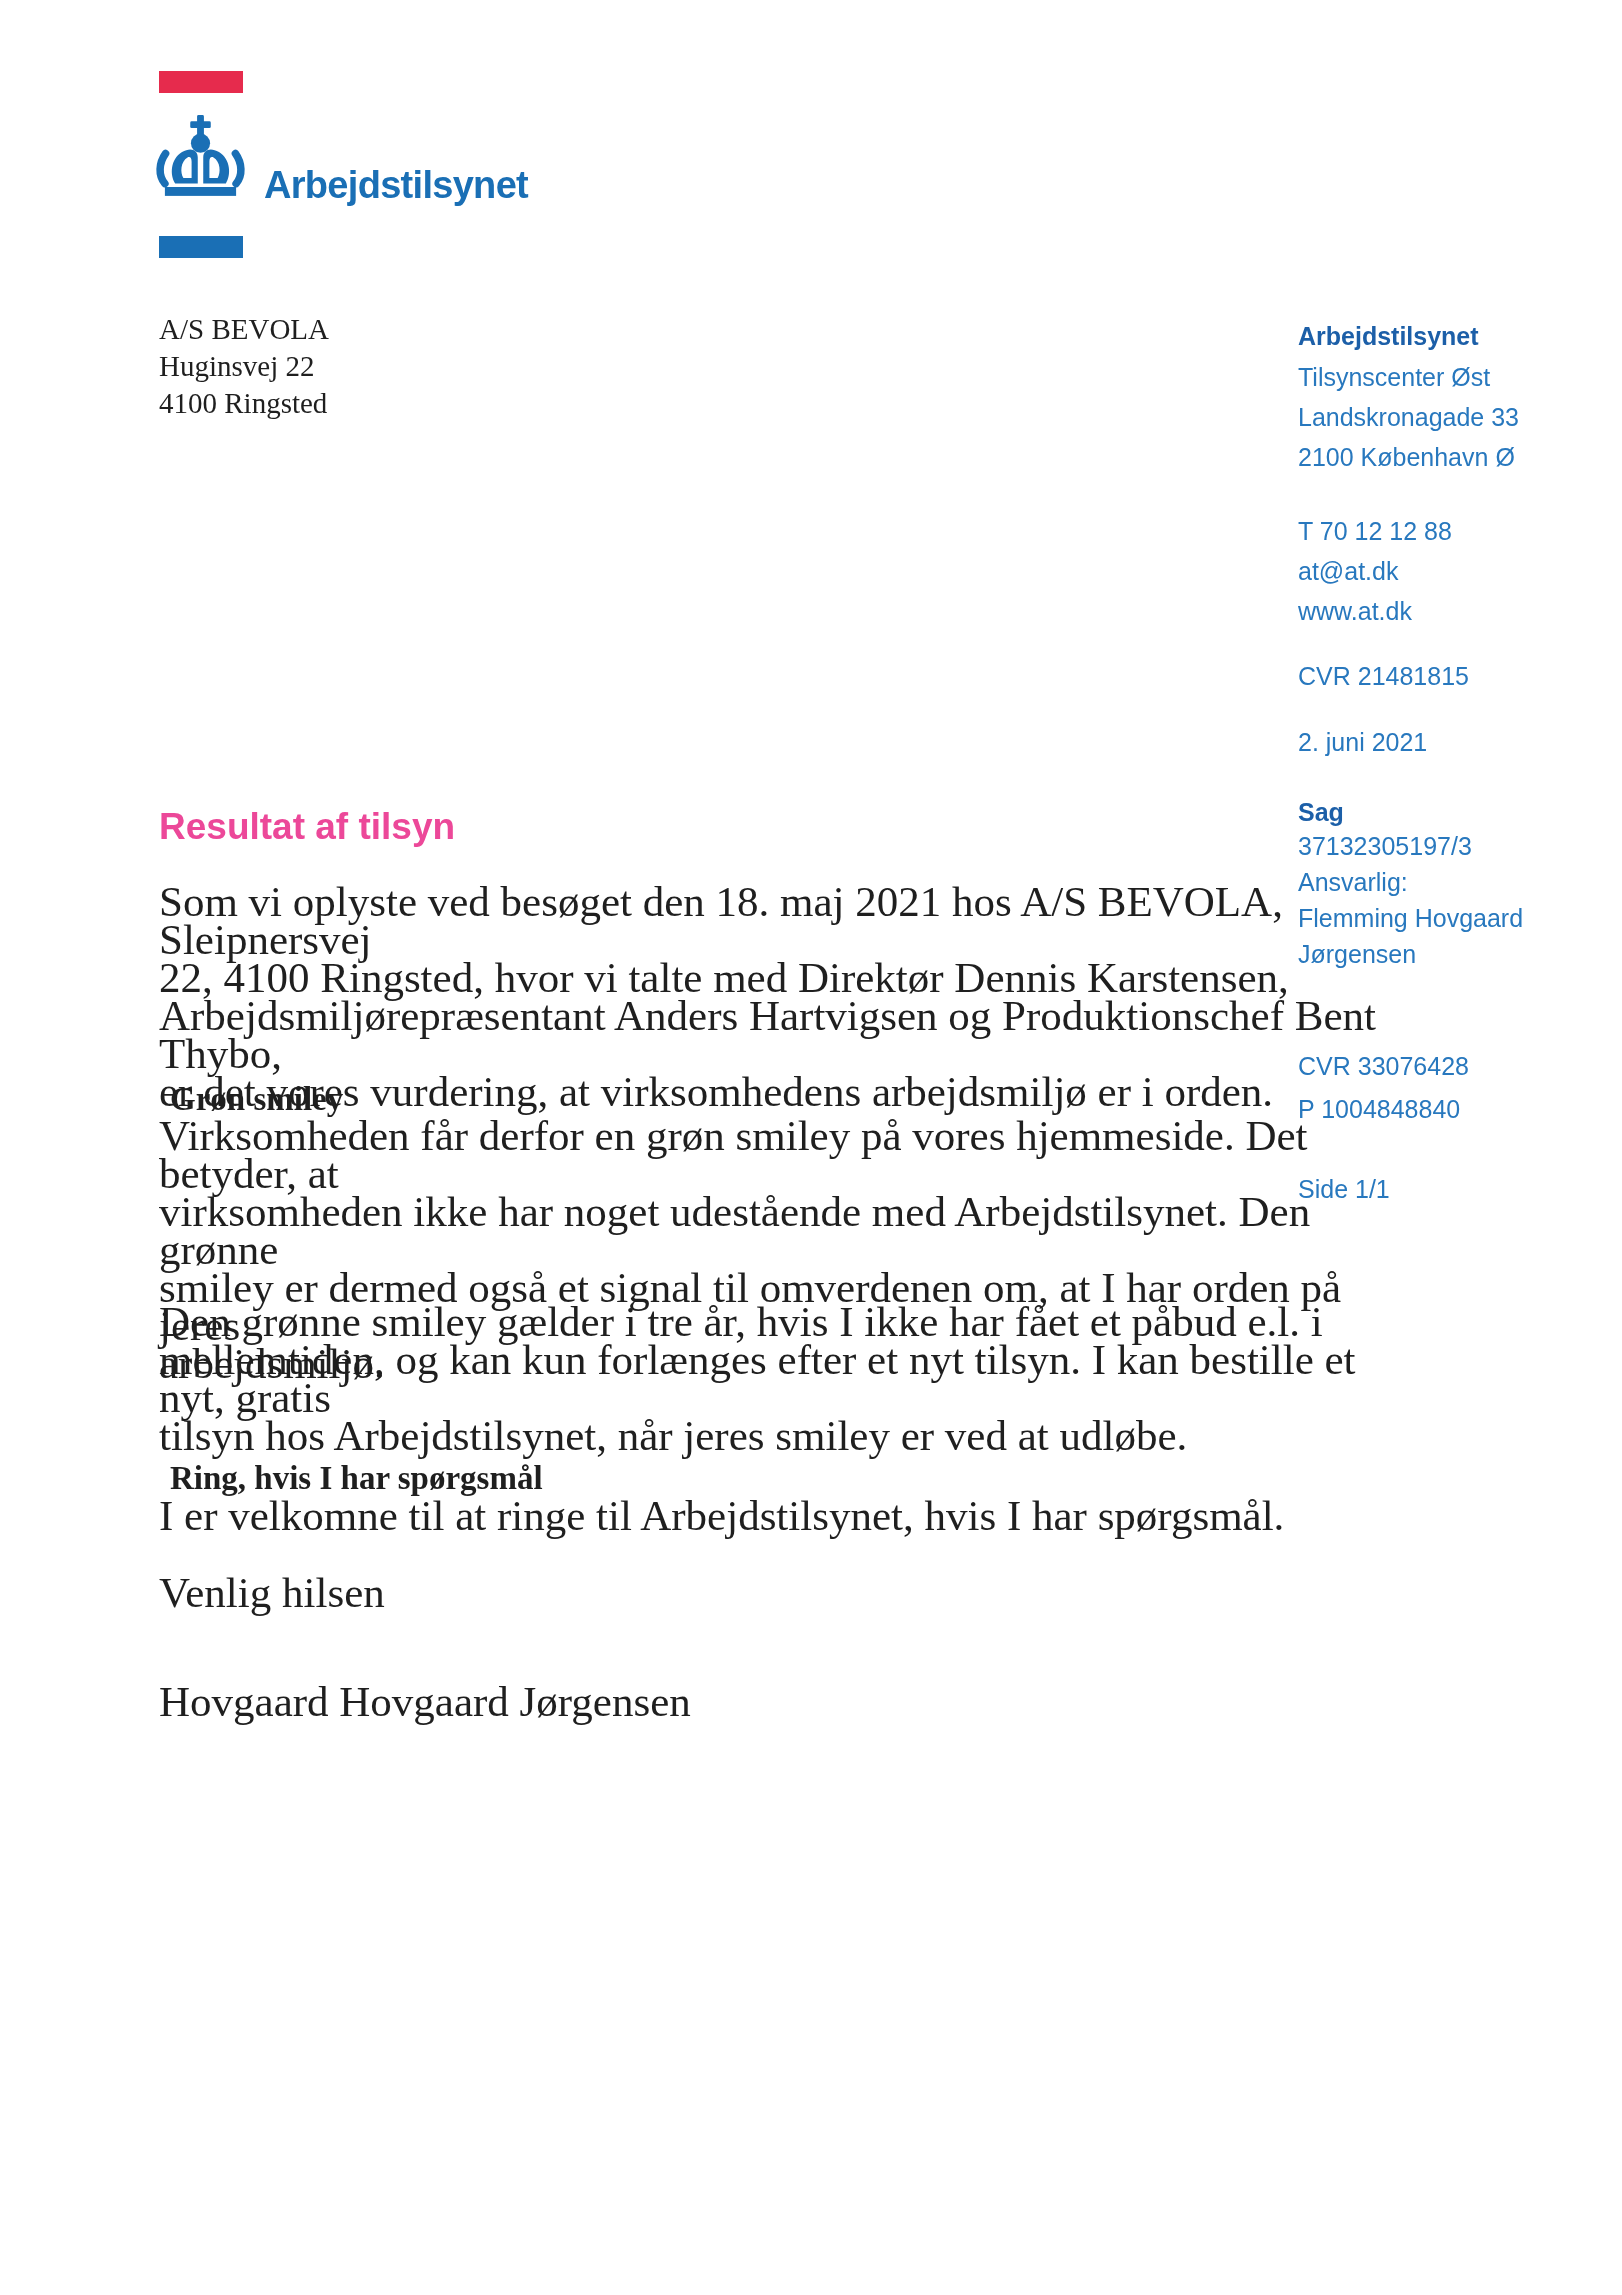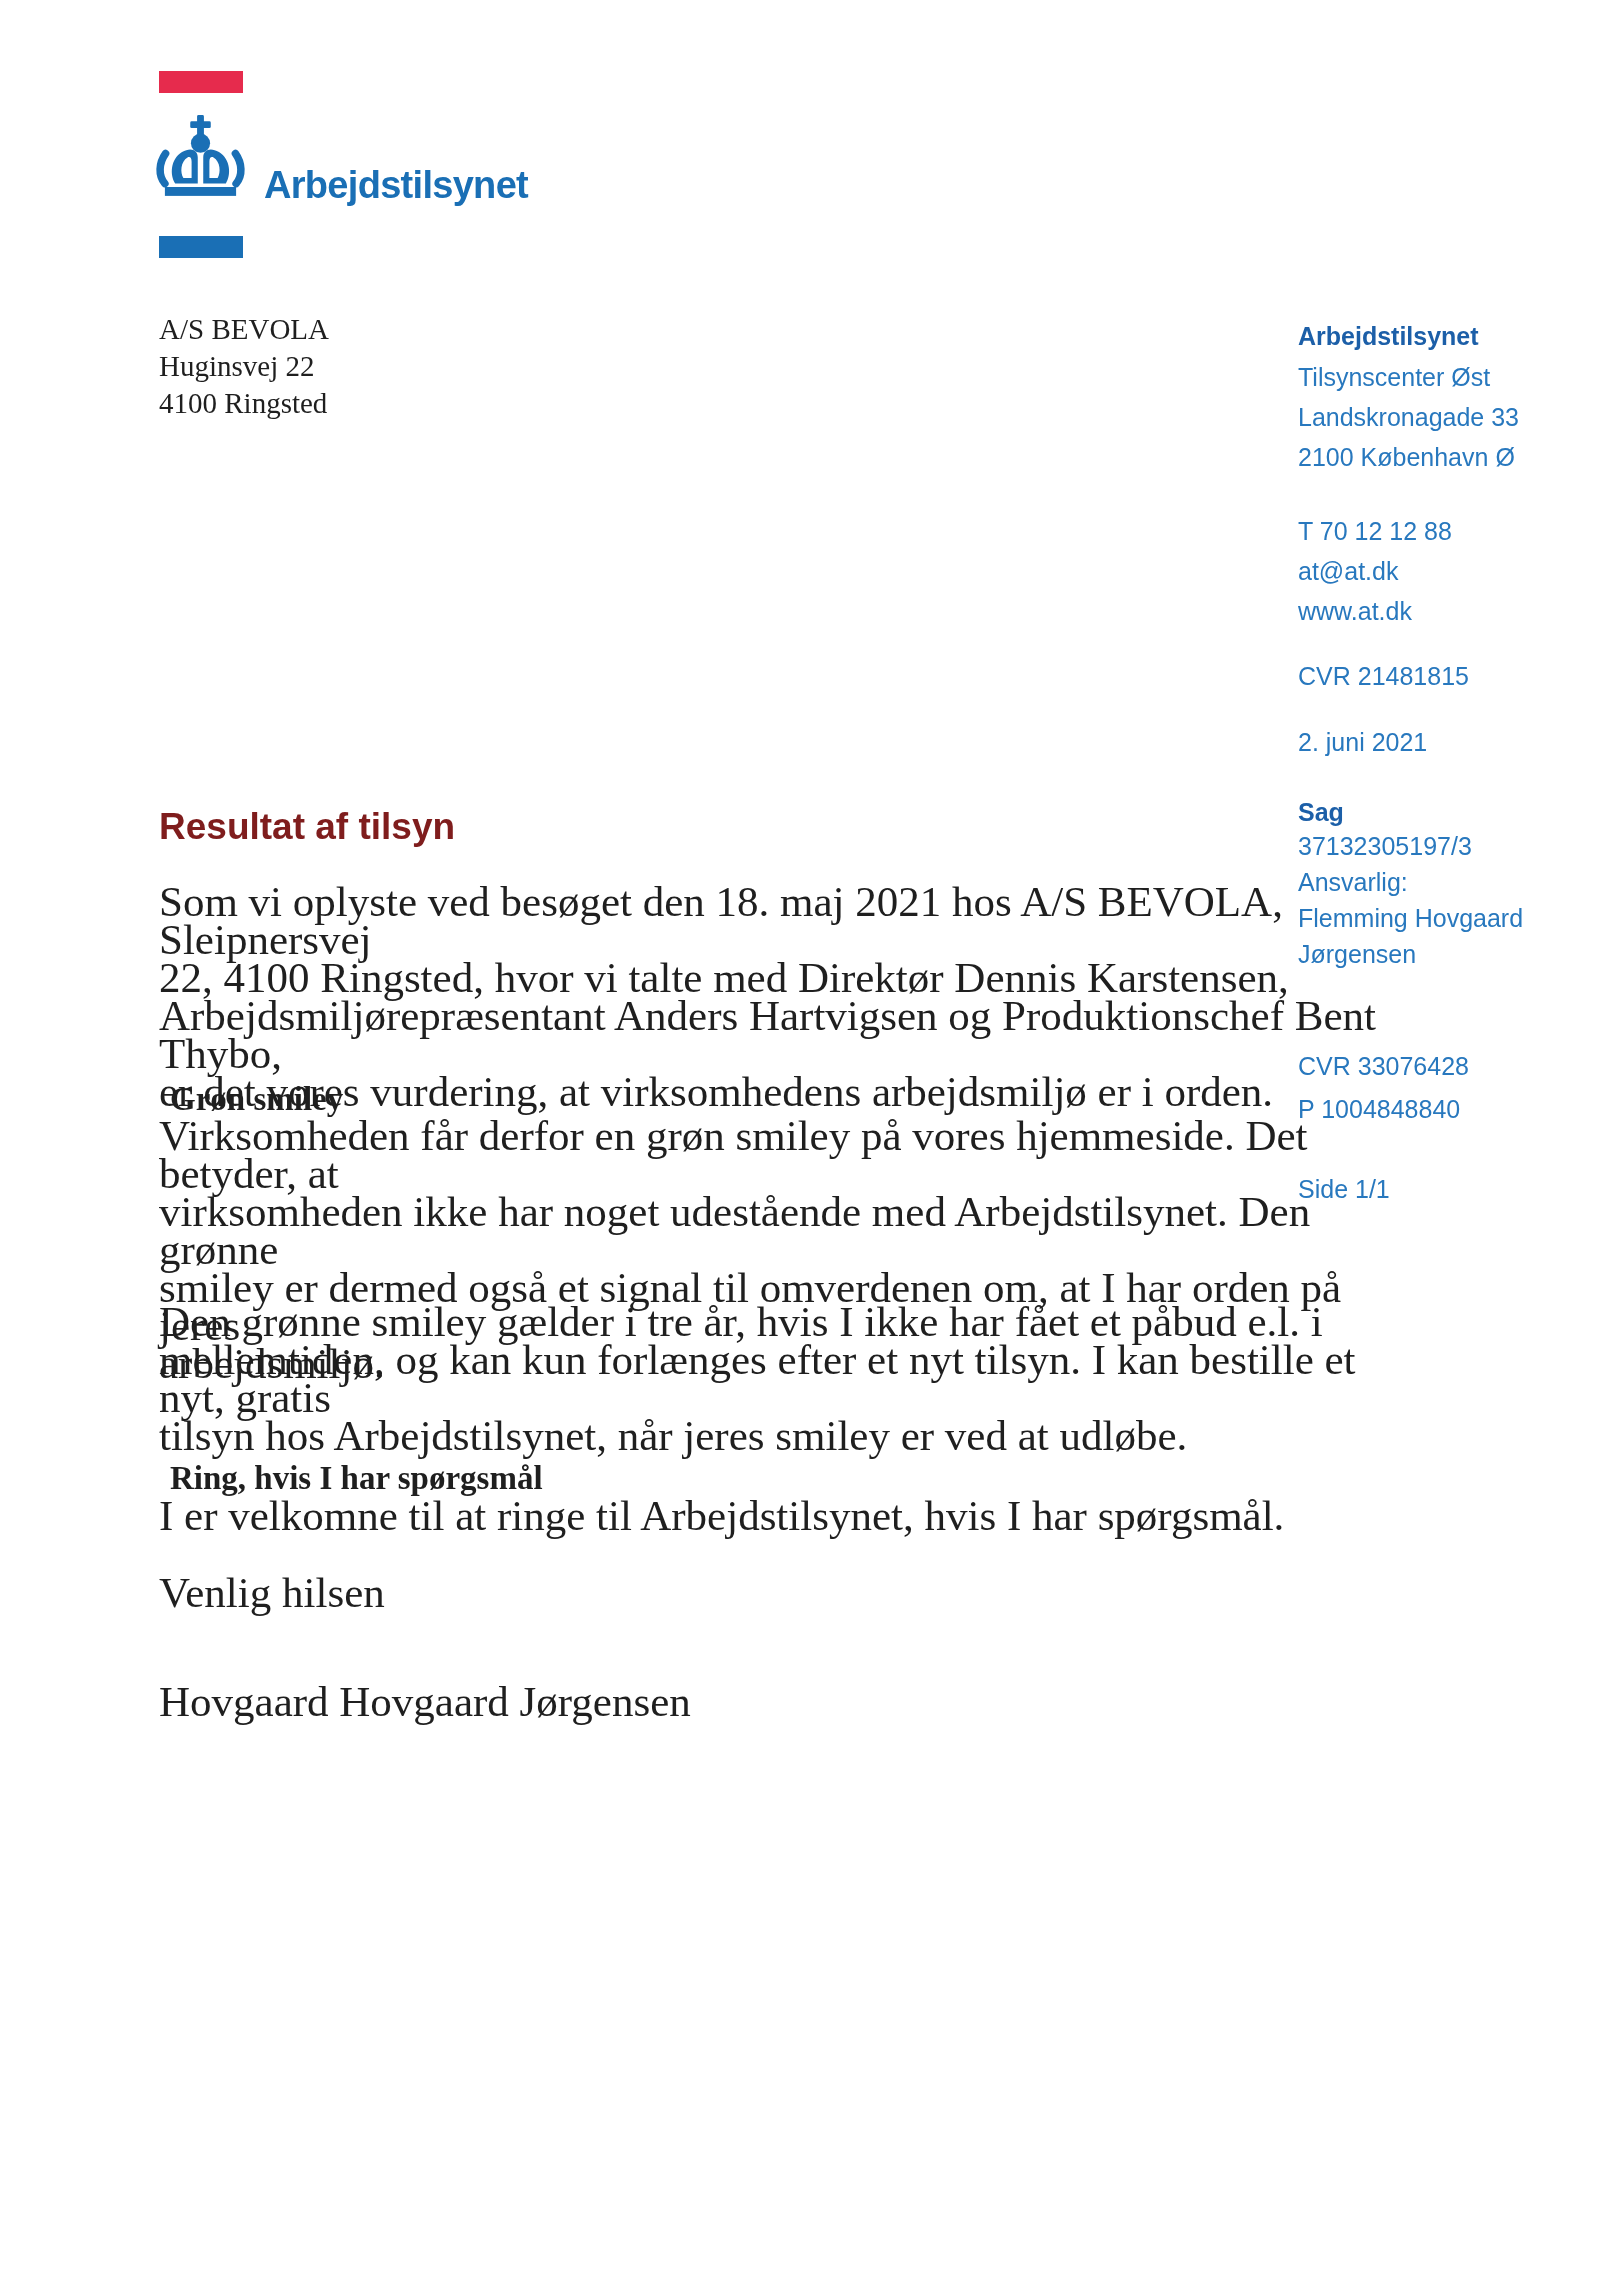--- a/index.html
+++ b/index.html
@@ -62,21 +62,21 @@
 
   
   .body-text{
     position:absolute;left:159px;width:1243px;
     font-size:43px;line-height:38px;
     white-space:pre-line;
   }
   #letter-title{
     left:159px;top:806px;
     font-family:"Liberation Sans",sans-serif;
-    font-weight:700;font-size:37px;color:#7f1d1d;
+    font-weight:700;font-size:37px;color:#ec4899;
     white-space:nowrap;
   }
   .serif-heading{
     position:absolute;left:170px;
     font-family:"Liberation Serif",serif;
     font-weight:700;font-size:33px;
     white-space:nowrap;
   }
   #paragraph-intro{top:883px}
   #section1-heading{top:1081px}

